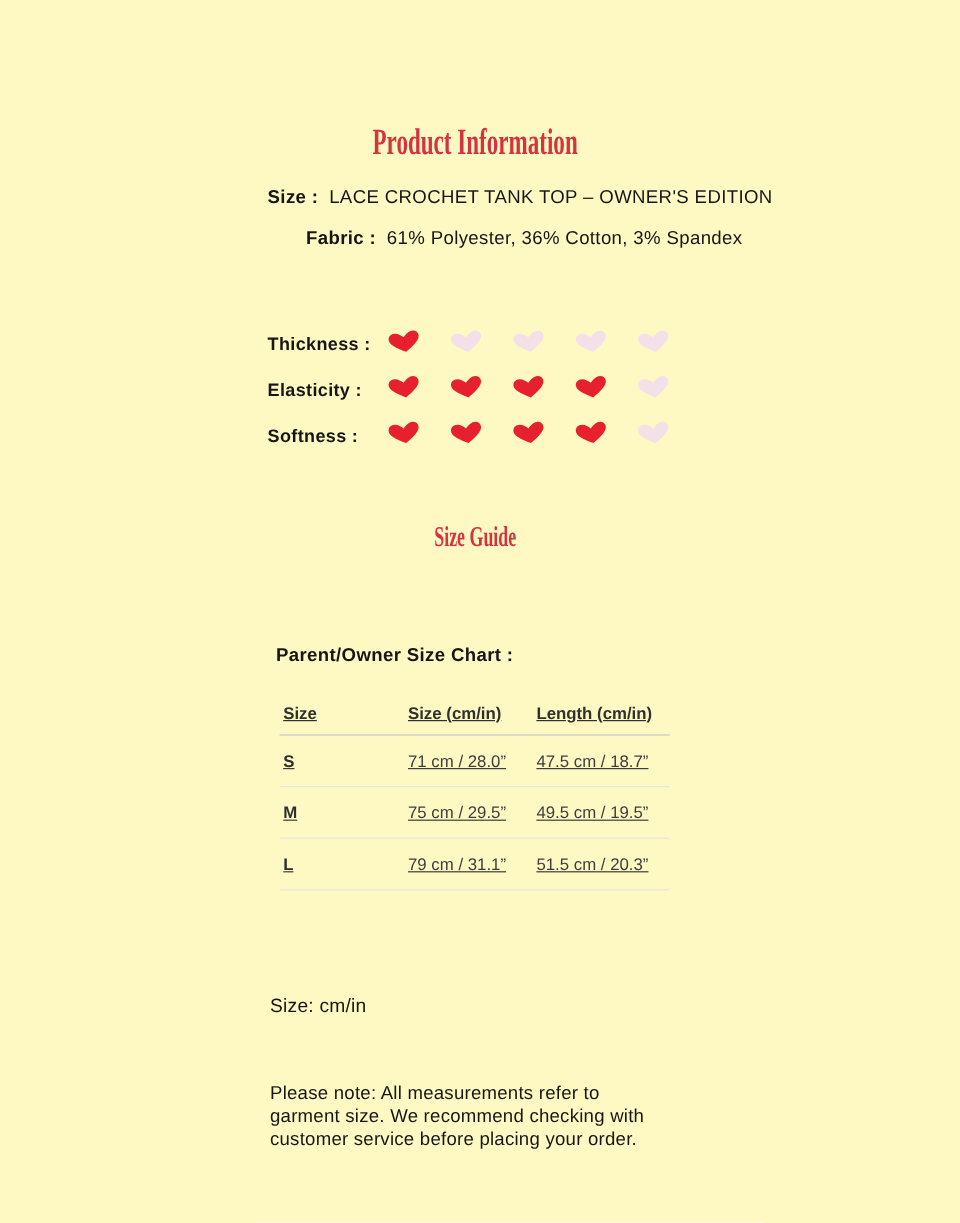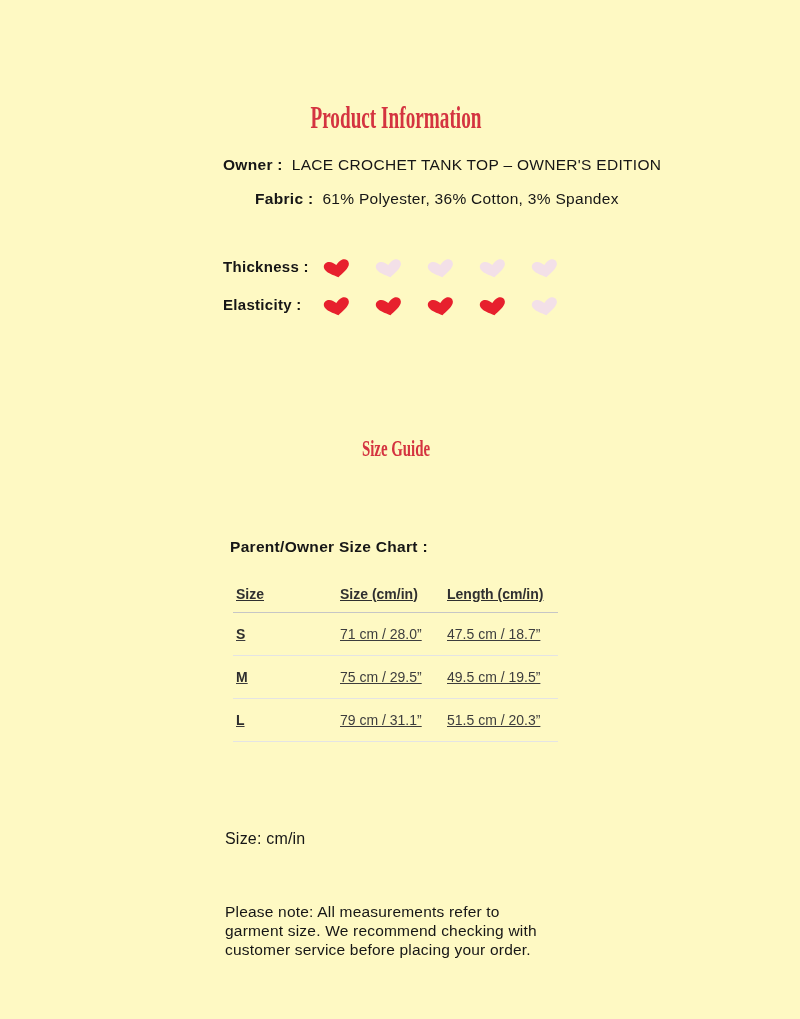--- a/index.html
+++ b/index.html
@@ -26,21 +26,21 @@
   .title-product{top:100px;font-size:31px;}
   .title-sizeguide{top:435px;font-size:24px;}
 
   .info-row{position:absolute;left:223px;font-size:15.5px;letter-spacing:.3px;white-space:nowrap;}
   .info-row .lbl{font-weight:700;}
   .info-row .val{font-weight:500;margin-left:9px;}
   .row-name{top:156px;}
   .row-fabric{top:190px;margin-left:32px;}
 
   .ratings{position:absolute;left:223px;top:258px;}
-  .rating-row{display:flex;align-items:flex-start;height:38px;}
+  .rating-row{display:flex;align-items:flex-end;height:38px;}
   .rating-label{width:99px;font-size:15px;font-weight:700;letter-spacing:.3px;color:var(--text);}
   .heart{width:30px;height:22px;margin-right:22px;transform:rotate(-10deg) scaleY(.95);flex:none;}
 
   .chart-heading{position:absolute;left:230px;top:538px;font-size:15.5px;font-weight:600;letter-spacing:.3px;}
 
   .size-table{position:absolute;left:233px;top:575px;width:325px;color:var(--table-text);font-size:14px;}
   .t-row{display:grid;grid-template-columns:104px 107px 114px;align-items:center;text-decoration:underline;}
   .t-head{height:37px;font-weight:700;color:#303030;border-bottom:1px solid #c6c6c6;}
   .t-data{height:42px;border-bottom:1px solid #e4e4e4;}
   .t-data .c0{font-weight:700;color:#2e2e2e;}
@@ -52,21 +52,21 @@
 </head>
 <body>
 
 <div class="page">
 
   <div class="red-title title-product">
     <span class="cond">Product Information</span>
   </div>
 
   <div class="info-row row-name">
-    <span class="lbl">Owner :</span><span class="val">LACE CROCHET TANK TOP – OWNER'S EDITION</span>
+    <span class="lbl">Size :</span><span class="val">LACE CROCHET TANK TOP – OWNER'S EDITION</span>
   </div>
 
   <div class="info-row row-fabric">
     <span class="lbl">Fabric :</span><span class="val">61% Polyester, 36% Cotton, 3% Spandex</span>
   </div>
 
   <div class="ratings">
       <div class="rating-row">
         <span class="rating-label">Thickness :</span>
         <svg class="heart" viewBox="0 0 32 24">
@@ -80,20 +80,38 @@
         </svg>
         <svg class="heart" viewBox="0 0 32 24">
           <path fill="#f3e0e8" d="M16 21.5 C11.5 18.5 2.5 13.5 2.2 8.2 C2 4 5.5 1.8 9 2.6 C11.8 3.2 14.2 5.4 16 7.4 C17.8 5.4 20.2 3.2 23 2.6 C26.5 1.8 30 4 29.8 8.2 C29.5 13.5 20.5 18.5 16 21.5 Z"></path>
         </svg>
         <svg class="heart" viewBox="0 0 32 24">
           <path fill="#f3e0e8" d="M16 21.5 C11.5 18.5 2.5 13.5 2.2 8.2 C2 4 5.5 1.8 9 2.6 C11.8 3.2 14.2 5.4 16 7.4 C17.8 5.4 20.2 3.2 23 2.6 C26.5 1.8 30 4 29.8 8.2 C29.5 13.5 20.5 18.5 16 21.5 Z"></path>
         </svg>
       </div>
       <div class="rating-row">
         <span class="rating-label">Elasticity :</span>
+        <svg class="heart" viewBox="0 0 32 24">
+          <path fill="#e7202d" d="M16 21.5 C11.5 18.5 2.5 13.5 2.2 8.2 C2 4 5.5 1.8 9 2.6 C11.8 3.2 14.2 5.4 16 7.4 C17.8 5.4 20.2 3.2 23 2.6 C26.5 1.8 30 4 29.8 8.2 C29.5 13.5 20.5 18.5 16 21.5 Z"></path>
+        </svg>
+        <svg class="heart" viewBox="0 0 32 24">
+          <path fill="#e7202d" d="M16 21.5 C11.5 18.5 2.5 13.5 2.2 8.2 C2 4 5.5 1.8 9 2.6 C11.8 3.2 14.2 5.4 16 7.4 C17.8 5.4 20.2 3.2 23 2.6 C26.5 1.8 30 4 29.8 8.2 C29.5 13.5 20.5 18.5 16 21.5 Z"></path>
+        </svg>
+        <svg class="heart" viewBox="0 0 32 24">
+          <path fill="#e7202d" d="M16 21.5 C11.5 18.5 2.5 13.5 2.2 8.2 C2 4 5.5 1.8 9 2.6 C11.8 3.2 14.2 5.4 16 7.4 C17.8 5.4 20.2 3.2 23 2.6 C26.5 1.8 30 4 29.8 8.2 C29.5 13.5 20.5 18.5 16 21.5 Z"></path>
+        </svg>
+        <svg class="heart" viewBox="0 0 32 24">
+          <path fill="#e7202d" d="M16 21.5 C11.5 18.5 2.5 13.5 2.2 8.2 C2 4 5.5 1.8 9 2.6 C11.8 3.2 14.2 5.4 16 7.4 C17.8 5.4 20.2 3.2 23 2.6 C26.5 1.8 30 4 29.8 8.2 C29.5 13.5 20.5 18.5 16 21.5 Z"></path>
+        </svg>
+        <svg class="heart" viewBox="0 0 32 24">
+          <path fill="#f3e0e8" d="M16 21.5 C11.5 18.5 2.5 13.5 2.2 8.2 C2 4 5.5 1.8 9 2.6 C11.8 3.2 14.2 5.4 16 7.4 C17.8 5.4 20.2 3.2 23 2.6 C26.5 1.8 30 4 29.8 8.2 C29.5 13.5 20.5 18.5 16 21.5 Z"></path>
+        </svg>
+      </div>
+      <div class="rating-row">
+        <span class="rating-label">Softness :</span>
         <svg class="heart" viewBox="0 0 32 24">
           <path fill="#e7202d" d="M16 21.5 C11.5 18.5 2.5 13.5 2.2 8.2 C2 4 5.5 1.8 9 2.6 C11.8 3.2 14.2 5.4 16 7.4 C17.8 5.4 20.2 3.2 23 2.6 C26.5 1.8 30 4 29.8 8.2 C29.5 13.5 20.5 18.5 16 21.5 Z"></path>
         </svg>
         <svg class="heart" viewBox="0 0 32 24">
           <path fill="#e7202d" d="M16 21.5 C11.5 18.5 2.5 13.5 2.2 8.2 C2 4 5.5 1.8 9 2.6 C11.8 3.2 14.2 5.4 16 7.4 C17.8 5.4 20.2 3.2 23 2.6 C26.5 1.8 30 4 29.8 8.2 C29.5 13.5 20.5 18.5 16 21.5 Z"></path>
         </svg>
         <svg class="heart" viewBox="0 0 32 24">
           <path fill="#e7202d" d="M16 21.5 C11.5 18.5 2.5 13.5 2.2 8.2 C2 4 5.5 1.8 9 2.6 C11.8 3.2 14.2 5.4 16 7.4 C17.8 5.4 20.2 3.2 23 2.6 C26.5 1.8 30 4 29.8 8.2 C29.5 13.5 20.5 18.5 16 21.5 Z"></path>
         </svg>
         <svg class="heart" viewBox="0 0 32 24">

